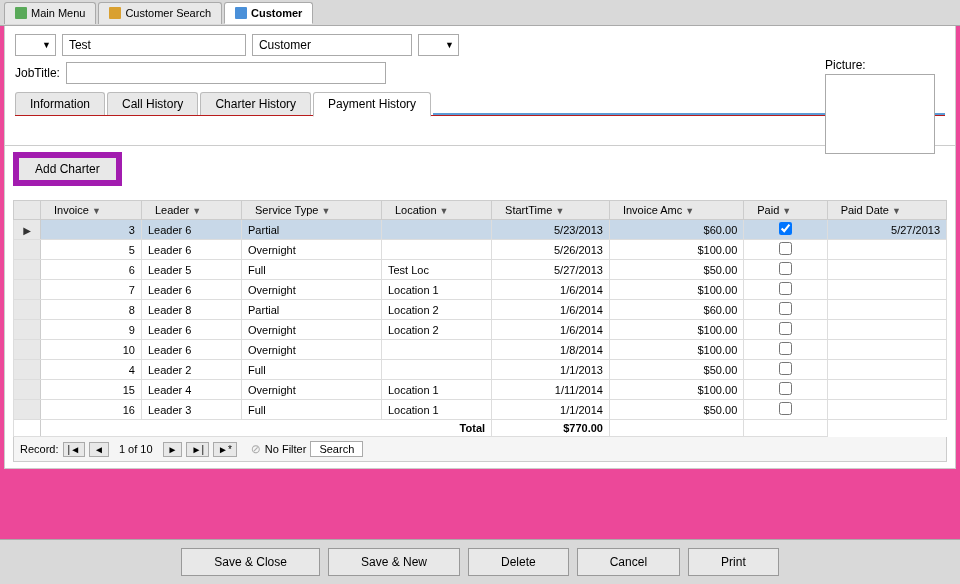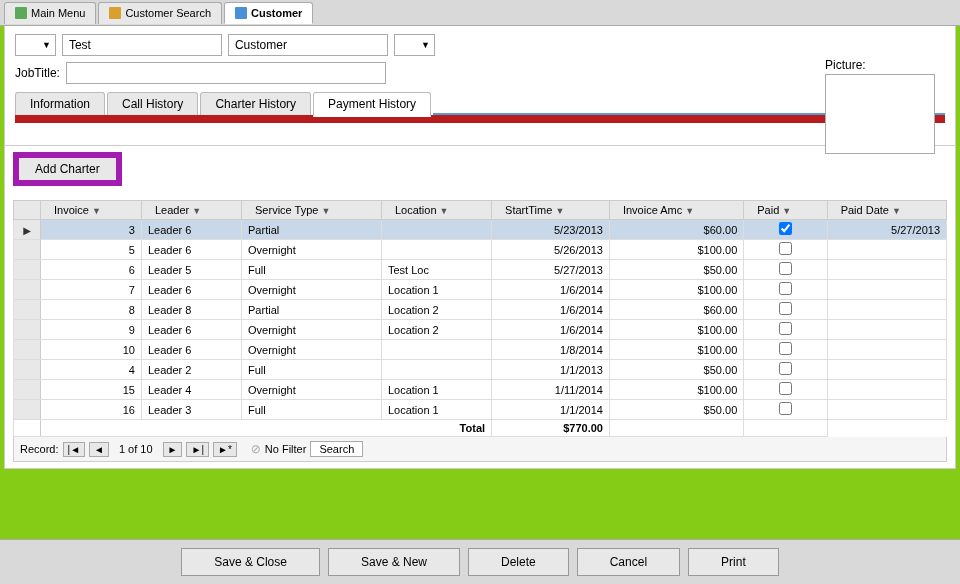--- a/index.html
+++ b/index.html
@@ -86,21 +86,21 @@
     .picture-box {
       width: 110px;
       height: 80px;
       border: 1px solid #aaa;
       background: #fff;
     }
 
     
     .section-tabs {
       display: flex;
-      border-bottom: 8px solid #b91c1c;
+      border-bottom: 1px solid #b91c1c;
       margin-bottom: 0;
     }
     .section-tab {
       padding: 4px 14px;
       border: 1px solid #bbb;
       border-bottom: none;
       background: #e8e8e8;
       cursor: pointer;
       font-size: 12px;
       margin-right: 2px;
@@ -235,21 +235,21 @@
     
     .table-scroll {
       max-height: 260px;
       overflow-y: auto;
       overflow-x: hidden;
     }
   </style>
 </head>
 <body>
 
-<div style="position: relative; width: 960px; height: 584px; background: #84cc16;">
+<div style="position: relative; width: 960px; height: 584px; background: #ec4899;">
 
   <div class="title-bar">
     <div class="tab-btn">
       <span style="display:inline-block;width:12px;height:12px;background:#5aaa5a;border-radius:1px;"></span>
       <span>Main Menu</span>
     </div>
     <div class="tab-btn">
       <span style="display:inline-block;width:12px;height:12px;background:#d9a030;border-radius:1px;"></span>
       <span>Customer Search</span>
     </div>
@@ -266,21 +266,21 @@
       <div class="picture-box"></div>
     </div>
 
     <div class="customer-fields">
 
       <div style="display:flex;align-items:center;border:1px solid #aaa;background:#fff;height:22px;padding:0 4px;gap:2px;">
         <span style="font-size:12px;min-width:20px;"></span>
         <span style="font-size:9px;">▼</span>
       </div>
 
-      <input type="text" class="text-input" style="width: 160px;" value="Test">
+      <input type="text" class="text-input" style="width: 184px;" value="Test">
 
       <input type="text" class="text-input" style="width: 160px;" value="Customer">
 
       <div style="display:flex;align-items:center;border:1px solid #aaa;background:#fff;height:22px;padding:0 4px;gap:2px;">
         <span style="font-size:12px;min-width:20px;"></span>
         <span style="font-size:9px;">▼</span>
       </div>
     </div>
 
     <div class="jobtitle-row">

